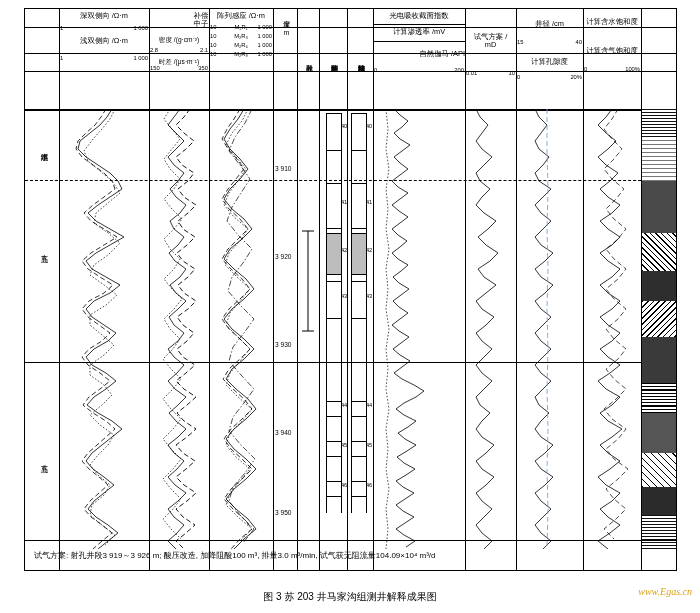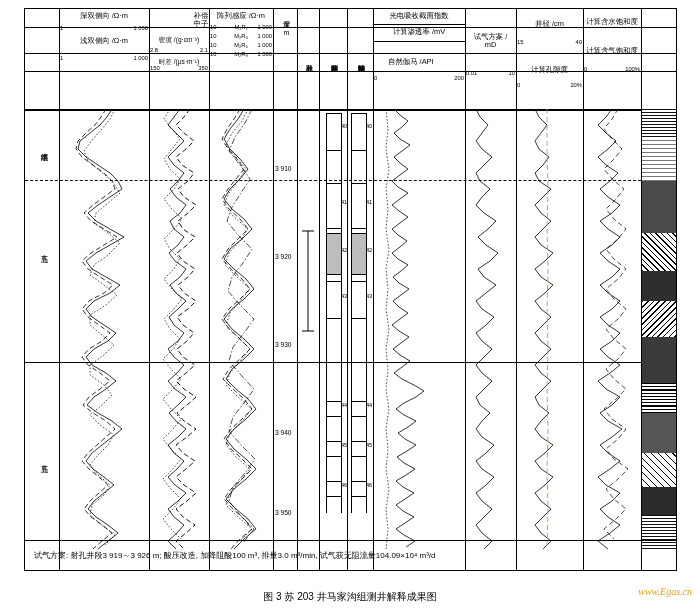--- a/index.html
+++ b/index.html
@@ -113,21 +113,21 @@
 
     <div class="cell hdr ctr" style="left:322px;top:0;width:26px;height:100px;">
       <div class="vtxt2" style="width:10px;"><span>精</span><span>细</span><span>解</span><span>释</span><span>结</span><span>论</span></div>
     </div>
 
     <div class="cell hdr" style="left:348px;top:0;width:92px;height:100px;">
       <div style="text-align:center;margin-top:3px;">光电吸收截面指数</div>
       <div style="border-top:1px solid #000;border-bottom:1px solid #000;margin-top:4px;height:16px;">
         <div style="text-align:center;margin-top:3px;">计算渗透率 /mV</div>
       </div>
-      <div style="text-align:left;margin-top:16px;padding-left:15px;">自然伽马 /API</div>
+      <div style="text-align:right;margin-top:8px;padding-left:15px;">自然伽马 /API</div>
       <div class="axisrow" style="margin-top:8px;">
         <span class="axl">0</span>
         <span class="axr">200</span>
       </div>
     </div>
 
     <div class="cell hdr" style="left:440px;top:0;width:51px;height:100px;">
       <div style="text-align:center;margin-top:24px;">试气方案 /</div>
       <div style="text-align:center;">mD</div>
       <div class="axisrow" style="margin-top:20px;">
@@ -135,21 +135,21 @@
         <span class="axr">10</span>
       </div>
     </div>
 
     <div class="cell hdr" style="left:491px;top:0;width:67px;height:100px;">
       <div style="text-align:center;margin-top:11px;">井径 /cm</div>
       <div class="axisrow" style="margin-top:11px;">
         <span class="axl">15</span>
         <span class="axr">40</span>
       </div>
-      <div style="text-align:center;margin-top:18px;">计算孔隙度</div>
+      <div style="text-align:center;margin-top:10px;">计算孔隙度</div>
       <div class="axisrow" style="margin-top:7px;">
         <span class="axl">0</span>
         <span class="axr">20%</span>
       </div>
     </div>
 
     <div class="cell hdr" style="left:558px;top:0;width:58px;height:100px;">
       <div style="text-align:center;margin-top:9px;">计算含水饱和度</div>
       <div style="text-align:center;margin-top:21px;">计算含气饱和度</div>
       <div class="axisrow" style="margin-top:10px;">

